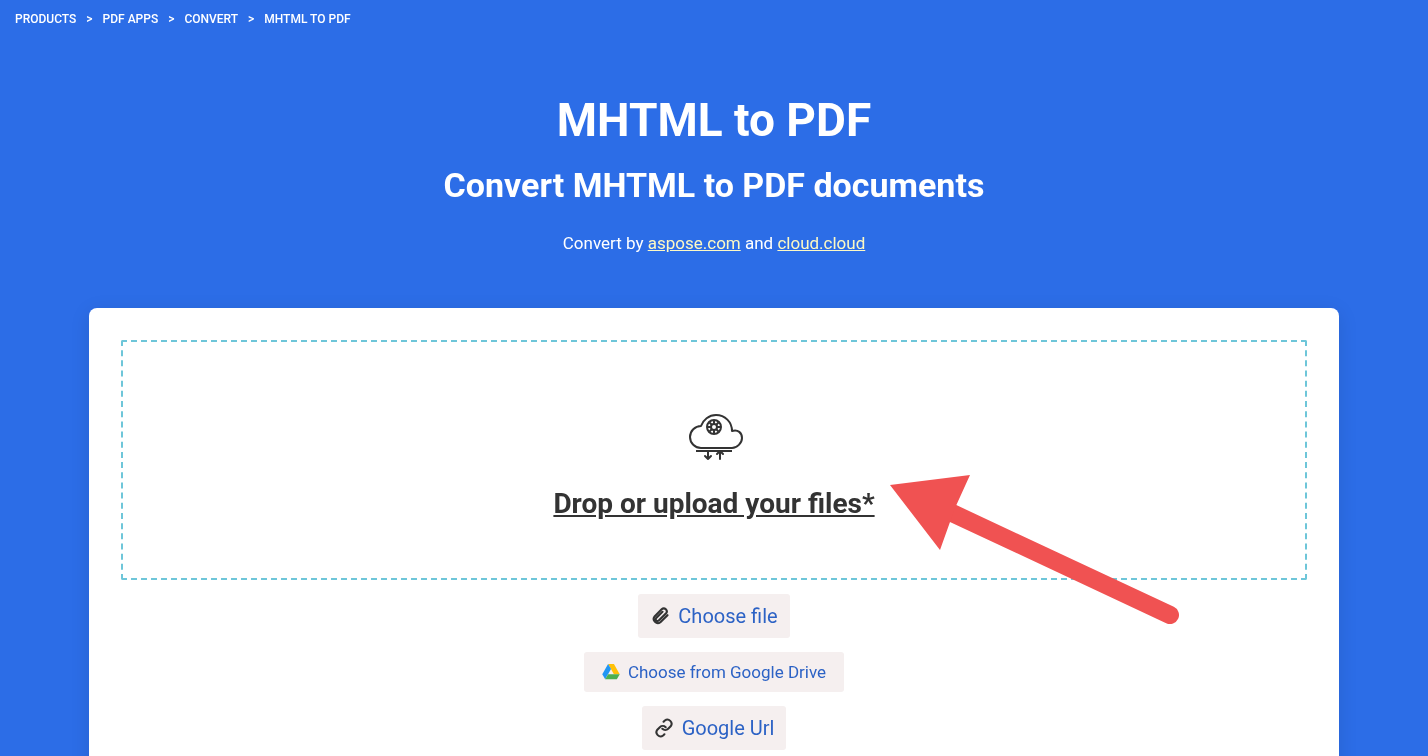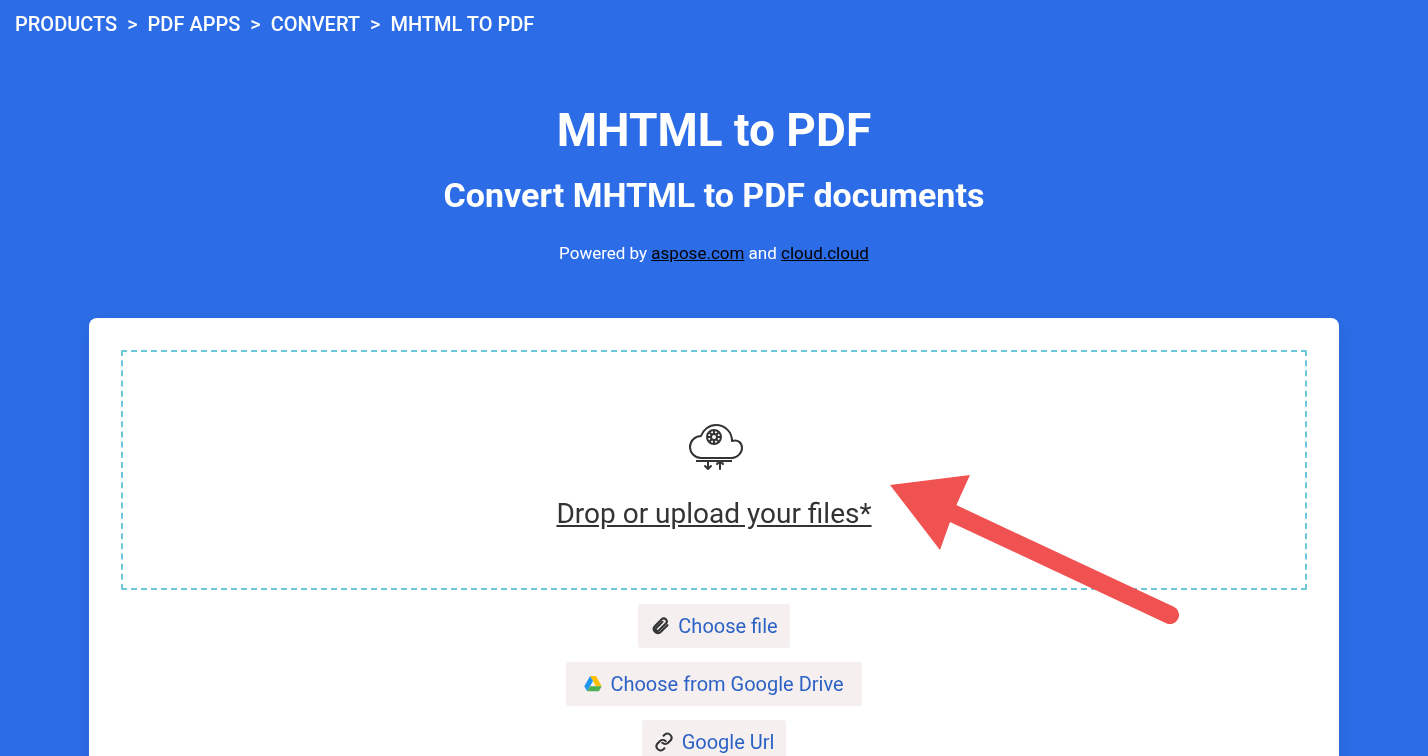--- a/index.html
+++ b/index.html
@@ -10,21 +10,21 @@
   height: 756px;
   overflow: hidden;
   position: relative;
 }
 .breadcrumb {
   display: flex;
   align-items: center;
   gap: 10px;
   padding: 12px 15px;
   color: #fff;
-  font-size: 20px;
+  font-size: 12px;
   font-weight: 500;
 }
 .breadcrumb a {
   color: #fff;
   text-decoration: none;
 }
 .breadcrumb .sep {
   color: #fff;
 }
 .hero {
@@ -40,21 +40,21 @@
 .hero h2 {
   font-size: 34px;
   font-weight: 700;
 }
 .powered {
   color: #fff;
   font-size: 17px;
   margin-top: 28px;
 }
 .powered a {
-  color: #000000;
+  color: #fef9c3;
   text-decoration: underline;
 }
 .card {
   background: #fff;
   border-radius: 8px;
   margin: 55px auto 0;
   width: 1250px;
   padding: 32px;
   box-shadow: 0 4px 20px rgba(0,0,0,0.1);
 }
@@ -69,34 +69,34 @@
   cursor: pointer;
   position: relative;
 }
 .upload-icon-wrap {
   margin-bottom: 20px;
 }
 .dropzone-text {
   font-size: 28px;
   color: #333;
   text-decoration: underline;
-  font-weight: 400;
+  font-weight: 700;
 }
 .buttons-row {
   display: flex;
   justify-content: center;
   gap: 14px;
   margin-top: 14px;
 }
 .btn {
   background: #F5EFEF;
   border: none;
   border-radius: 3px;
   padding: 10px 18px;
-  font-size: 20px;
+  font-size: 17px;
   color: #2C62C5;
   cursor: pointer;
   display: inline-flex;
   align-items: center;
   gap: 8px;
   font-family: inherit;
 }
 .btn.primary {
   font-size: 20px;
   padding: 10px 12px;
@@ -122,21 +122,21 @@
   <span class="sep">&gt;</span>
   <a href="#">CONVERT</a>
   <span class="sep">&gt;</span>
   <a href="#">MHTML TO PDF</a>
 </nav>
 
 <div class="hero">
   <h1>MHTML to PDF</h1>
   <h2>Convert MHTML to PDF documents</h2>
   <p class="powered">
-    <span>Powered by </span><a href="#">aspose.com</a><span> and </span><a href="#">cloud.cloud</a>
+    <span>Convert by </span><a href="#">aspose.com</a><span> and </span><a href="#">cloud.cloud</a>
   </p>
 </div>
 
 <div class="card">
   <div class="dropzone">
     <div class="upload-icon-wrap">
       <svg width="72" height="62" viewBox="0 0 72 62" fill="none" stroke="#333" stroke-width="2">
         <path d="M54 30c0-9-7-16-16-16-7 0-13 5-15 11-6 0-11 5-11 11s5 11 11 11h31c5 0 10-5 10-10s-4-9-10-7z" stroke-linejoin="round"></path>
         <circle cx="36" cy="26" r="7"></circle>
         <circle cx="36" cy="26" r="3"></circle>

